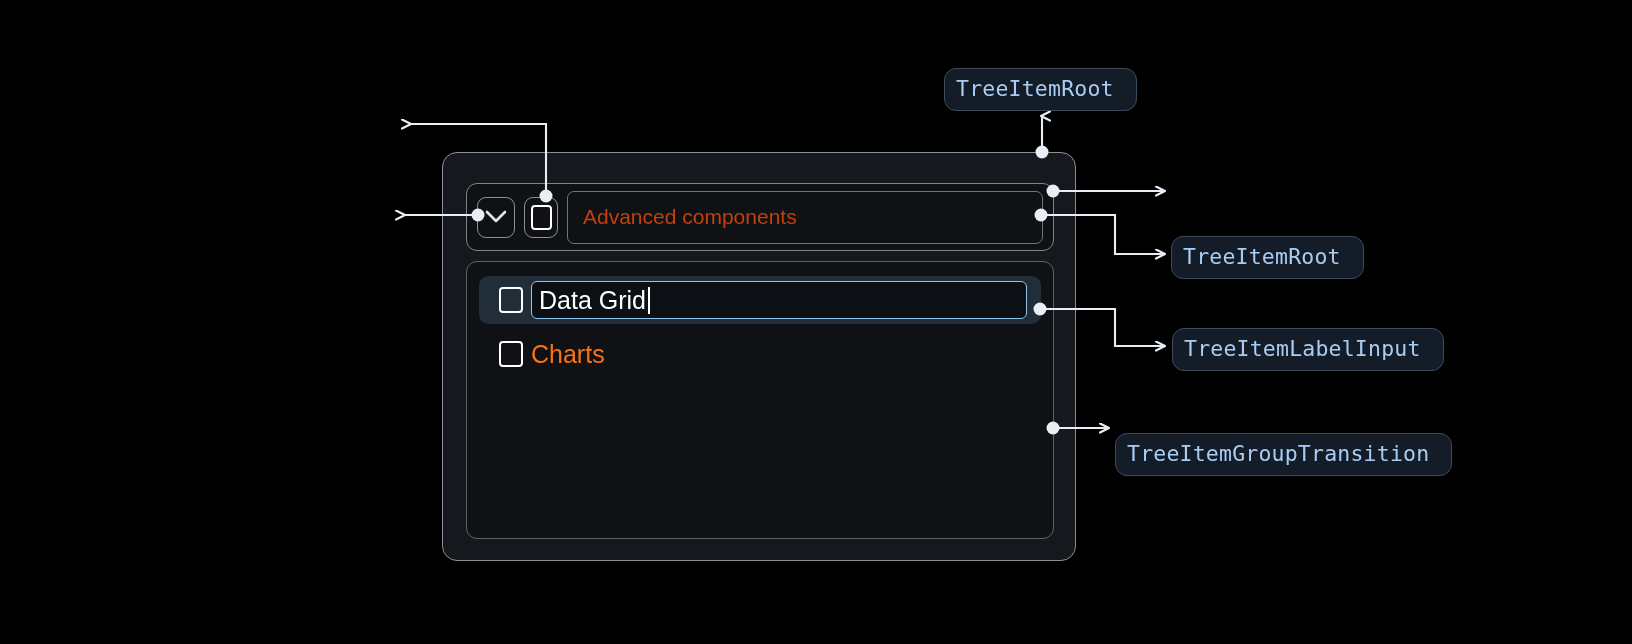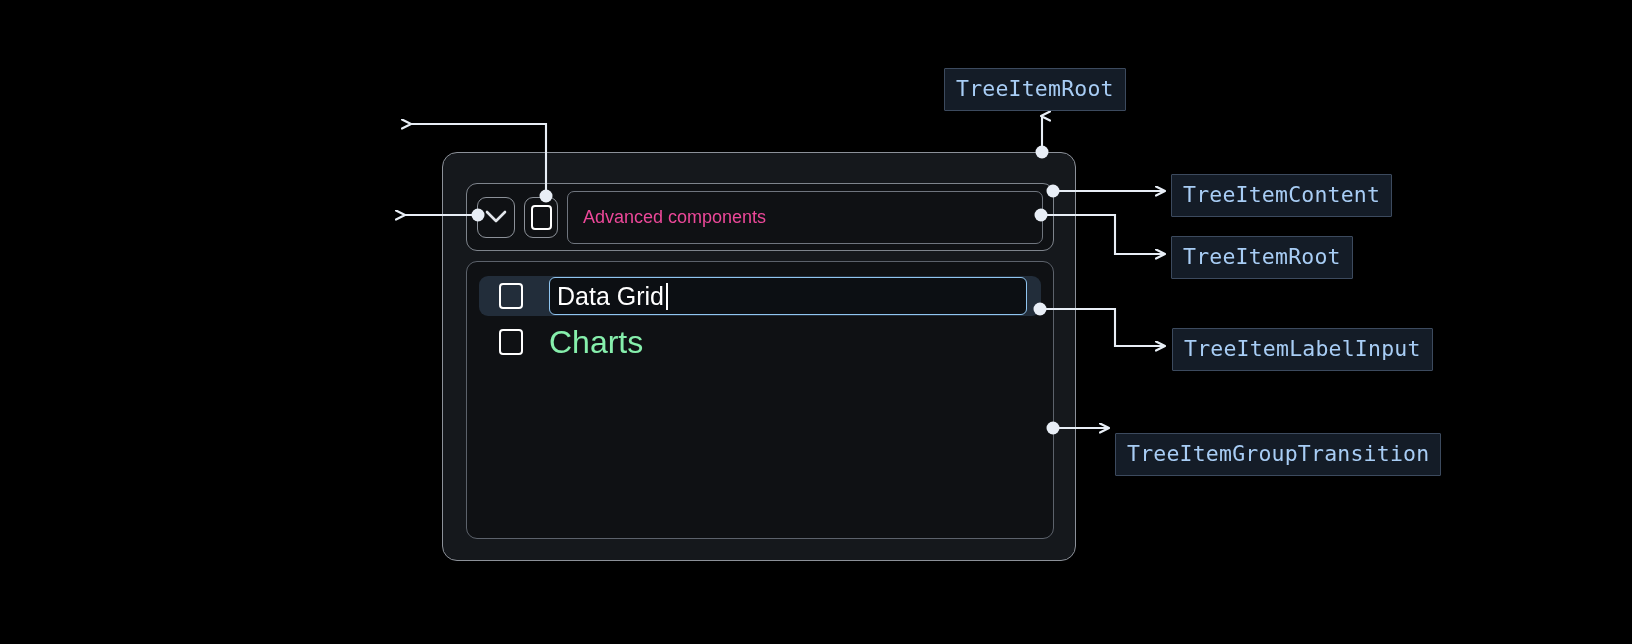--- a/index.html
+++ b/index.html
@@ -27,27 +27,27 @@
     height: 644px;
     pointer-events: none;
     z-index: 5;
   }
 
   
   .chip {
     position: absolute;
     background: #141c27;
     border: 1.6px solid #3c4a5e;
-    border-radius: 1px;
+    border-radius: 12px;
     color: #a8cdf5;
     font-family: "DejaVu Sans Mono", "Liberation Mono", monospace;
     font-size: 21.5px;
     letter-spacing: 0.2px;
     line-height: 1;
-    padding: 9px 11px 10px 11px;
+    padding: 9px 22px 10px 11px;
     white-space: nowrap;
     z-index: 8;
   }
 
   
   #tree-root {
     position: absolute;
     left: 442px;
     top: 152px;
     width: 634px;
@@ -105,65 +105,65 @@
   }
 
   #tree-label {
     flex: 1 1 auto;
     height: 53px;
     border: 1.6px solid #6f757e;
     border-radius: 7px;
     display: flex;
     align-items: center;
     padding-left: 15px;
-    color: #ec4899;
-    font-size: 18px;
+    color: #c2410c;
+    font-size: 21px;
     font-family: "Liberation Sans", sans-serif;
     background: transparent;
     overflow: hidden;
   }
 
   
   #group-transition {
     position: absolute;
     left: 23px;
     top: 108px;
     width: 588px;
     height: 278px;
     background: #0f1114;
     border: 1.6px solid #5c626b;
     border-radius: 11px;
     padding-top: 8px;
   }
 
   .child-row {
     position: relative;
-    height: 40px;
+    height: 48px;
     margin: 6px 12px 6px 12px;
     display: flex;
     align-items: center;
     border-radius: 9px;
     padding-left: 20px;
-    gap: 26px;
+    gap: 8px;
   }
   .child-row.selected {
     background: #222d3a;
   }
 
   .child-checkbox {
     width: 24px;
     height: 26px;
     border: 2.6px solid #ffffff;
     border-radius: 4px;
     flex: none;
   }
 
   .child-label {
-    color: #86efac;
-    font-size: 32px;
+    color: #f97316;
+    font-size: 25px;
     font-family: "Liberation Sans", sans-serif;
     white-space: nowrap;
   }
 
   .label-input {
     flex: 1 1 auto;
     height: 38px;
     margin-right: 14px;
     border: 1.7px solid #90c5f0;
     border-radius: 6px;
@@ -269,21 +269,20 @@
       <circle cx="1041" cy="215" r="6.5"></circle>
       <circle cx="1040" cy="309" r="6.5"></circle>
       <circle cx="1053" cy="428" r="6.5"></circle>
     </g>
   </svg>
 
   <div class="chip" style="left:944px;  top:68px;">TreeItemRoot</div>
 
 
 
-  <div class="chip" style="left:1171px; top:174px;">TreeItemContent</div>
 
   <div class="chip" style="left:1171px; top:236px;">TreeItemRoot</div>
 
   <div class="chip" style="left:1172px; top:328px;">TreeItemLabelInput</div>
 
   <div class="chip" style="left:1115px; top:411px;margin-top:22px;">TreeItemGroupTransition</div>
 
 </div>
 
 </body></html>

